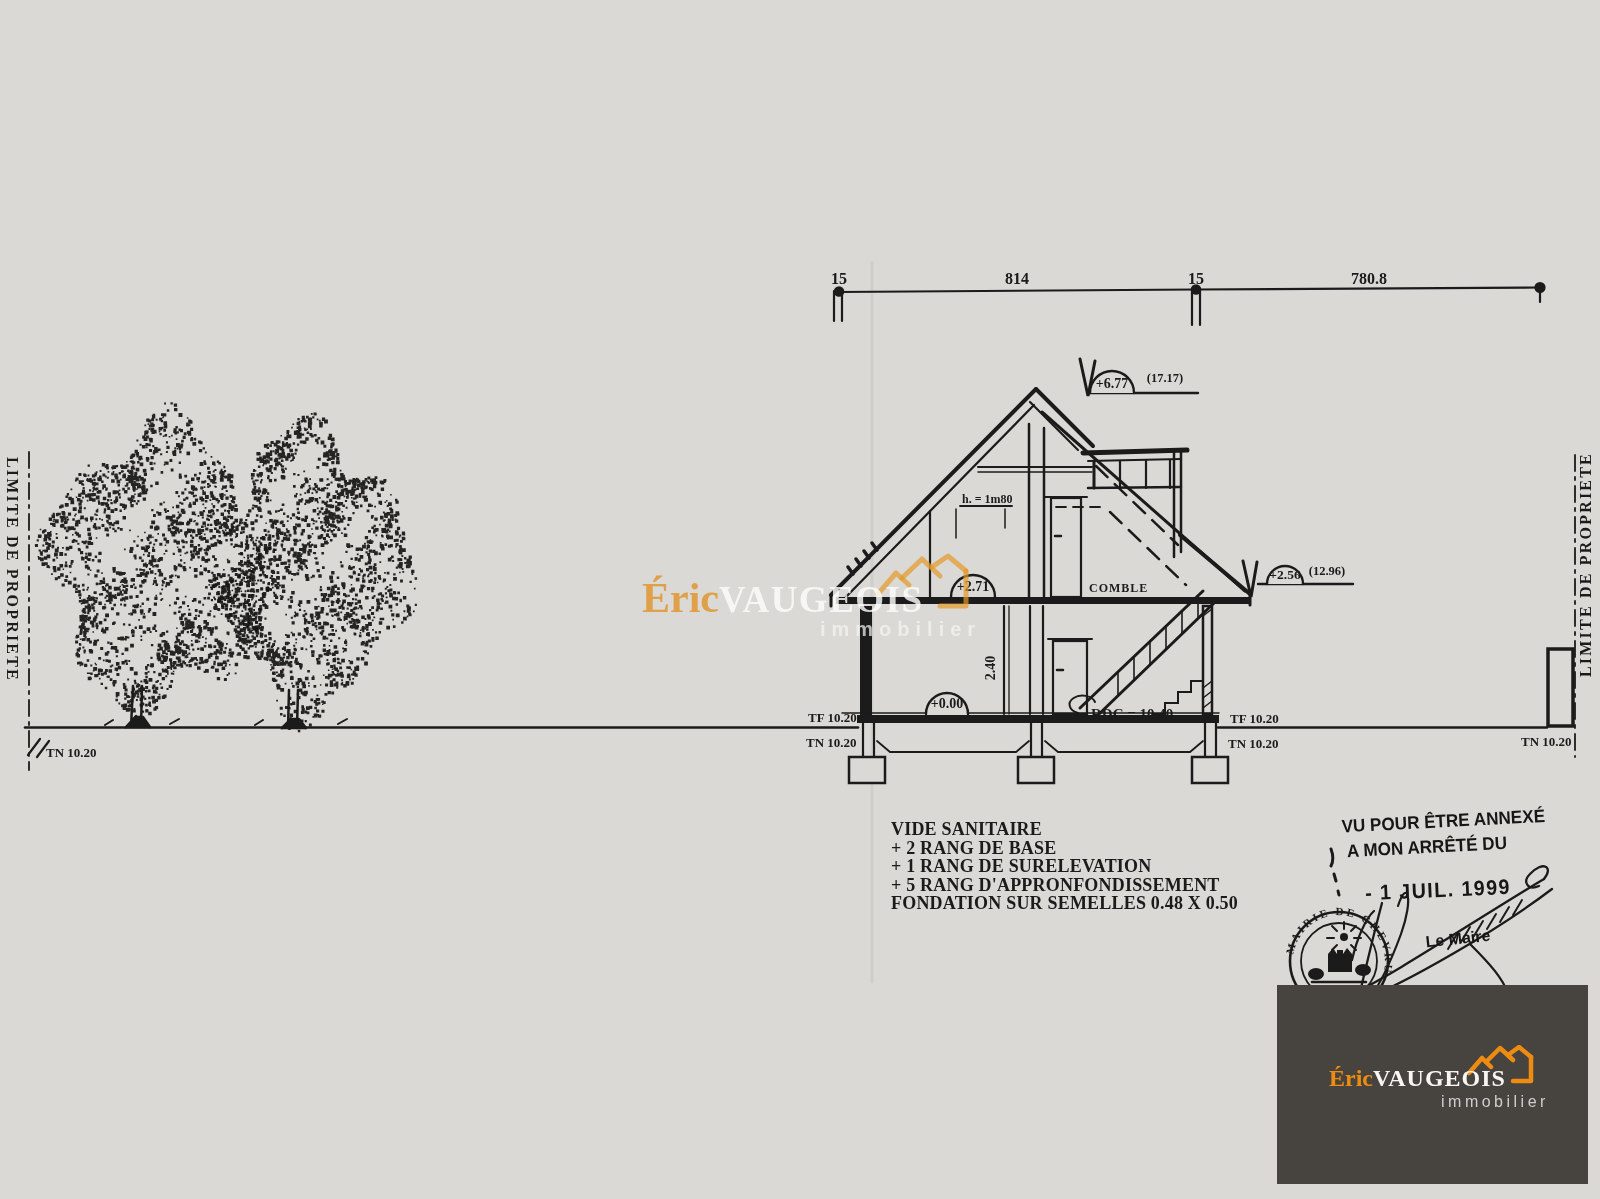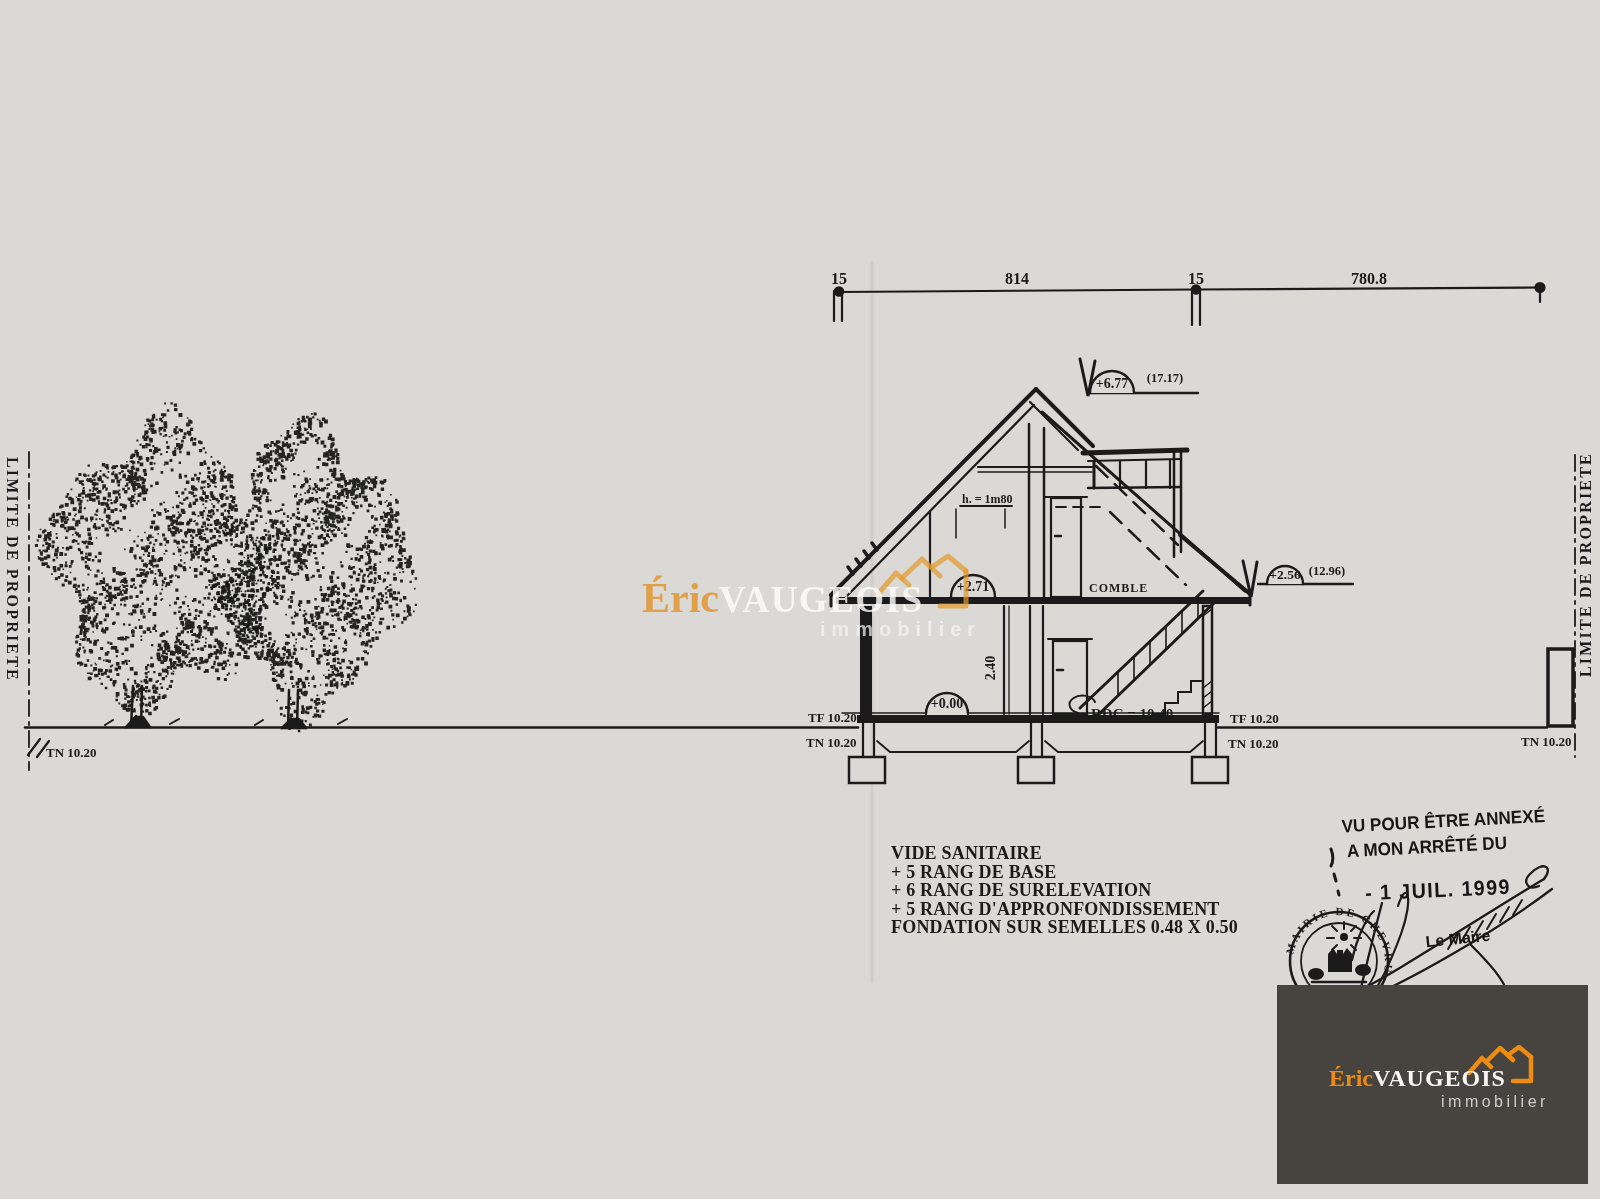--- a/index.html
+++ b/index.html
@@ -2,21 +2,21 @@
 <html><head>
 <meta charset="utf-8">
 <style>
   html,body{margin:0;padding:0;background:#dad9d6;}
   .canvas{position:relative;width:1600px;height:1199px;background:#dad9d6;overflow:hidden;
           font-family:"Liberation Serif",serif;}
   svg.draw{position:absolute;left:0;top:0;z-index:1;}
   .t{position:absolute;color:#1b1b1b;font-family:"Liberation Serif",serif;font-weight:bold;z-index:3;white-space:nowrap;}
   .limite-left{left:21px;top:457px;transform-origin:0 0;transform:rotate(90deg);font-size:16px;letter-spacing:2.2px;}
   .limite-right{left:1577px;top:677px;transform-origin:0 0;transform:rotate(-90deg);font-size:16px;letter-spacing:2.2px;}
-  .notes{left:891px;top:844px;font-size:18px;line-height:18.6px;letter-spacing:.2px;}
+  .notes{left:891px;top:820px;font-size:18px;line-height:18.6px;letter-spacing:.2px;}
   .stamp{font-family:"Liberation Sans",sans-serif;font-weight:bold;color:#161616;text-align:center;}
   .stamp-l1{left:1337px;top:812px;width:180px;font-size:18px;transform:rotate(-3deg) scaleX(.95);}
   .stamp-l2{left:1337px;top:837px;width:180px;font-size:18px;transform:rotate(-3deg) scaleX(.95);}
   .stamp-date{left:1358px;top:878px;width:160px;font-size:21px;letter-spacing:1.5px;transform:rotate(-2.5deg) scaleX(.94);}
   .stamp-signer{left:1418px;top:930px;width:80px;font-size:16px;transform:rotate(-6deg);}
   .watermark{left:642px;top:574px;z-index:5;}
   .wm-first{font-size:42px;font-weight:bold;color:rgba(223,148,42,.82);}
   .wm-last{font-size:37px;font-weight:bold;color:rgba(252,252,250,.82);letter-spacing:1.5px;}
   .wm-tag{left:820px;top:618px;z-index:5;font-size:20px;letter-spacing:6px;font-weight:bold;
           color:rgba(244,244,241,.72);font-family:"Liberation Sans",sans-serif;}
@@ -208,22 +208,22 @@
         <textPath href="#sealArc" startOffset="14%">MAIRIE DE CHEVRU</textPath>
       </text>
     </g>
   </svg>
 
   <div class="t limite-left">LIMITE DE PROPRIETE</div>
   <div class="t limite-right">LIMITE DE PROPRIETE</div>
 
   <div class="t notes">
     <div>VIDE SANITAIRE</div>
-    <div>+ 5 RANG DE BASE</div>
-    <div>+ 6 RANG DE SURELEVATION</div>
+    <div>+ 2 RANG DE BASE</div>
+    <div>+ 1 RANG DE SURELEVATION</div>
     <div>+ 5 RANG D'APPRONFONDISSEMENT</div>
     <div>FONDATION SUR SEMELLES 0.48 X 0.50</div>
   </div>
 
   <div class="t stamp stamp-l1">VU POUR ÊTRE ANNEXÉ</div>
   <div class="t stamp stamp-l2">A MON ARRÊTÉ DU</div>
   <div class="t stamp stamp-date">- 1 JUIL. 1999</div>
   <div class="t stamp stamp-signer">Le Maire</div>
 
   <svg class="wm-icon" width="110" height="62" viewBox="0 0 110 62">

